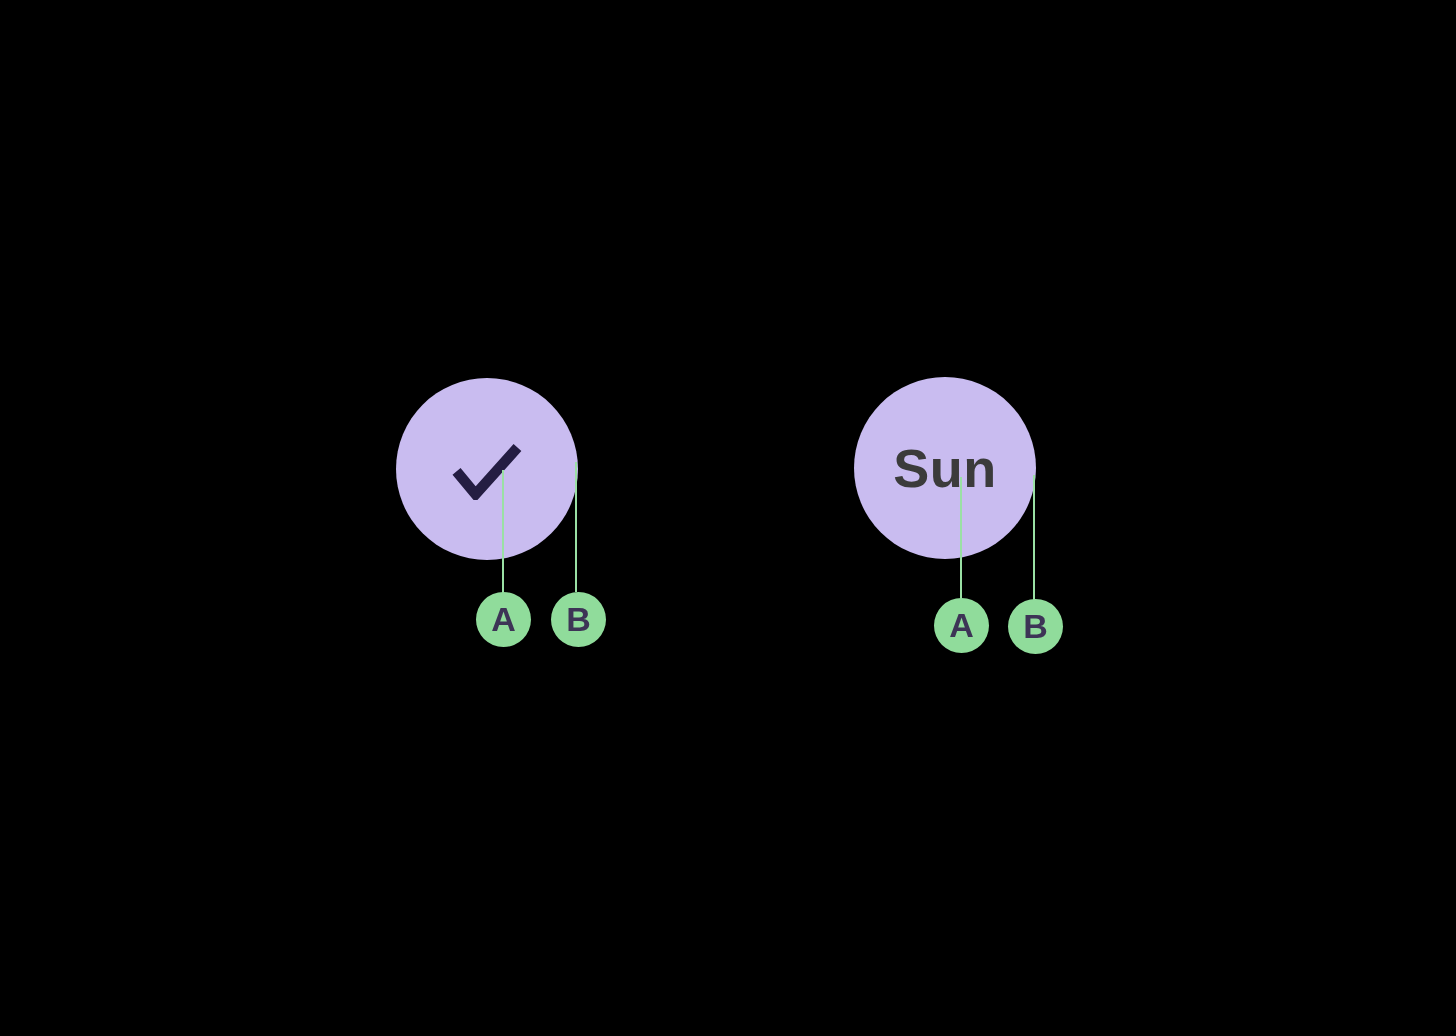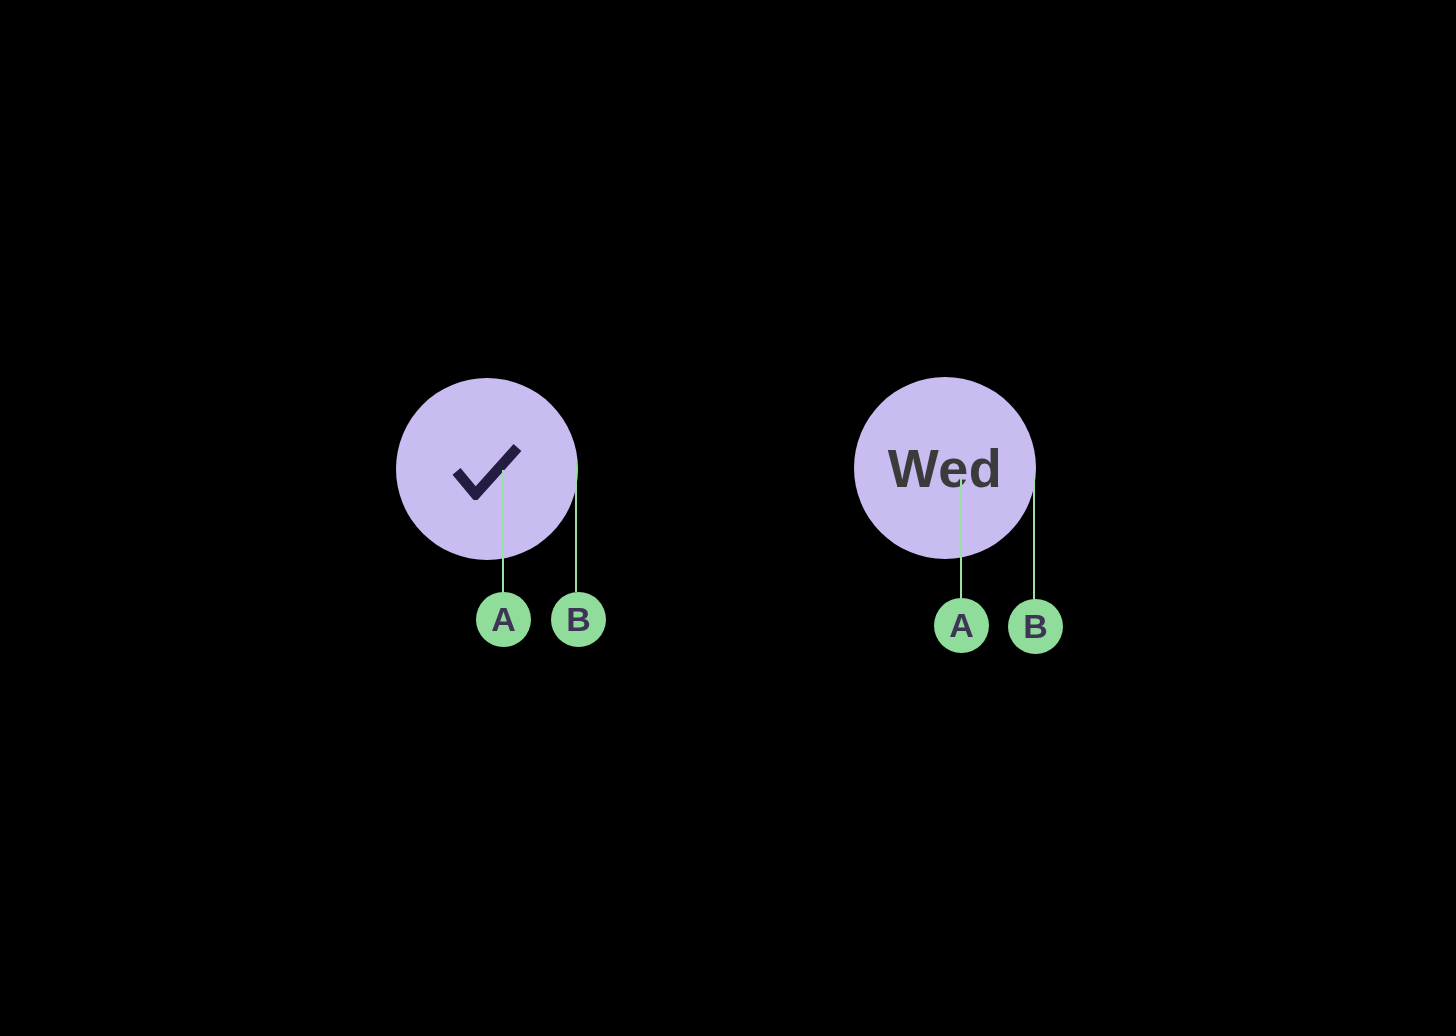--- a/index.html
+++ b/index.html
@@ -97,21 +97,21 @@
     <div class="marker a">
       <span>A</span>
     </div>
     <div class="marker b">
       <span>B</span>
     </div>
   </section>
 
   <section class="group right">
     <div class="big-circle">
-      <span class="content node-text">Wed</span>
+      <span class="content node-text">Sun</span>
     </div>
     <div class="connector a"></div>
     <div class="connector b"></div>
     <div class="marker a">
       <span>A</span>
     </div>
     <div class="marker b">
       <span>B</span>
     </div>
   </section>

